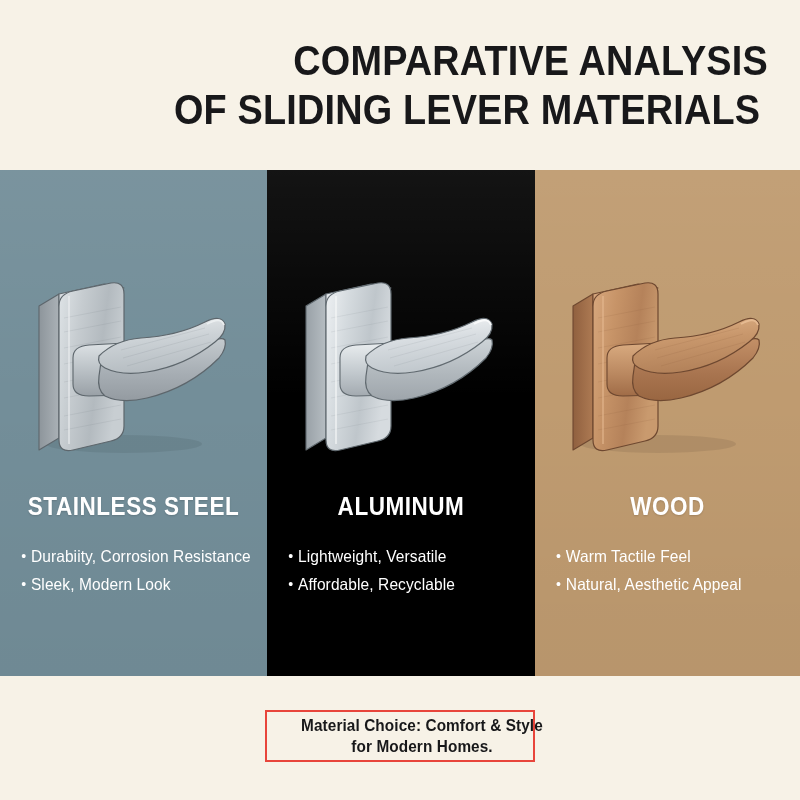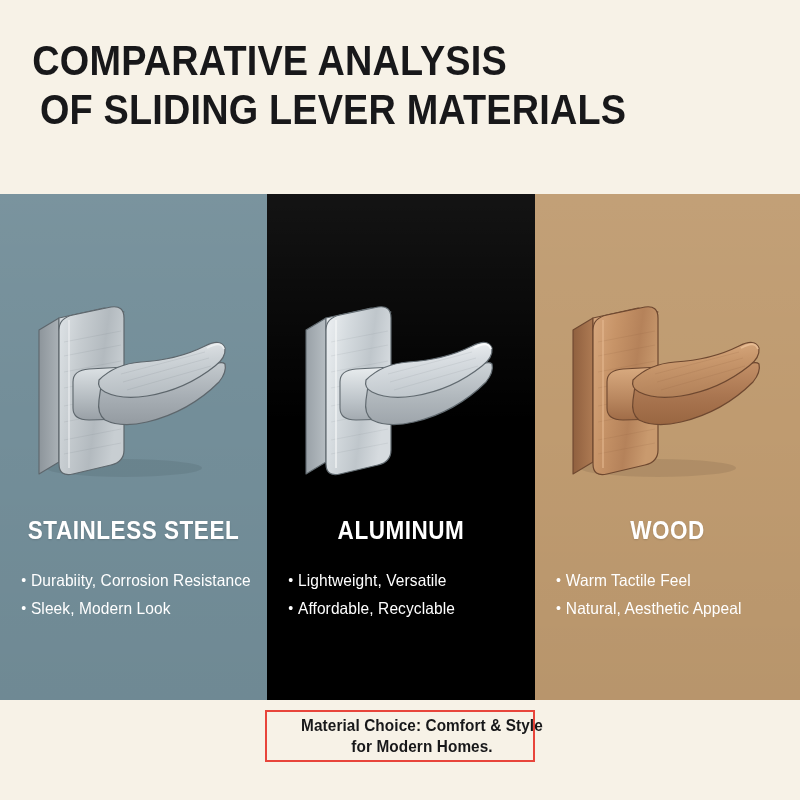--- a/index.html
+++ b/index.html
@@ -17,21 +17,21 @@
 
   
   .title-block {
     position: absolute;
     top: 0;
     left: 0;
     width: 800px;
     height: 170px;
     display: flex;
     flex-direction: column;
-    align-items: flex-start;
+    align-items: flex-end;
     justify-content: center;
     background: #f7f2e7;
   }
   .title-line {
     color: #18181a;
     font-weight: 700;
     font-size: 43px;
     line-height: 49px;
     letter-spacing: 0.2px;
     text-align: center;
@@ -46,21 +46,20 @@
     top: 170px;
     left: 0;
     width: 800px;
     height: 506px;
     display: flex;
   }
   .column {
     position: relative;
     height: 100%;
     overflow: hidden;
-    margin-top: 24px;
   }
   .col-steel    { width: 267px; background: #738e99; }
   .col-aluminum { width: 268px; background: #000000; }
   .col-wood     { width: 265px; background: #bf9b70; }
 
   
   .col-sheen {
     position: absolute;
     inset: 0;
     pointer-events: none;

